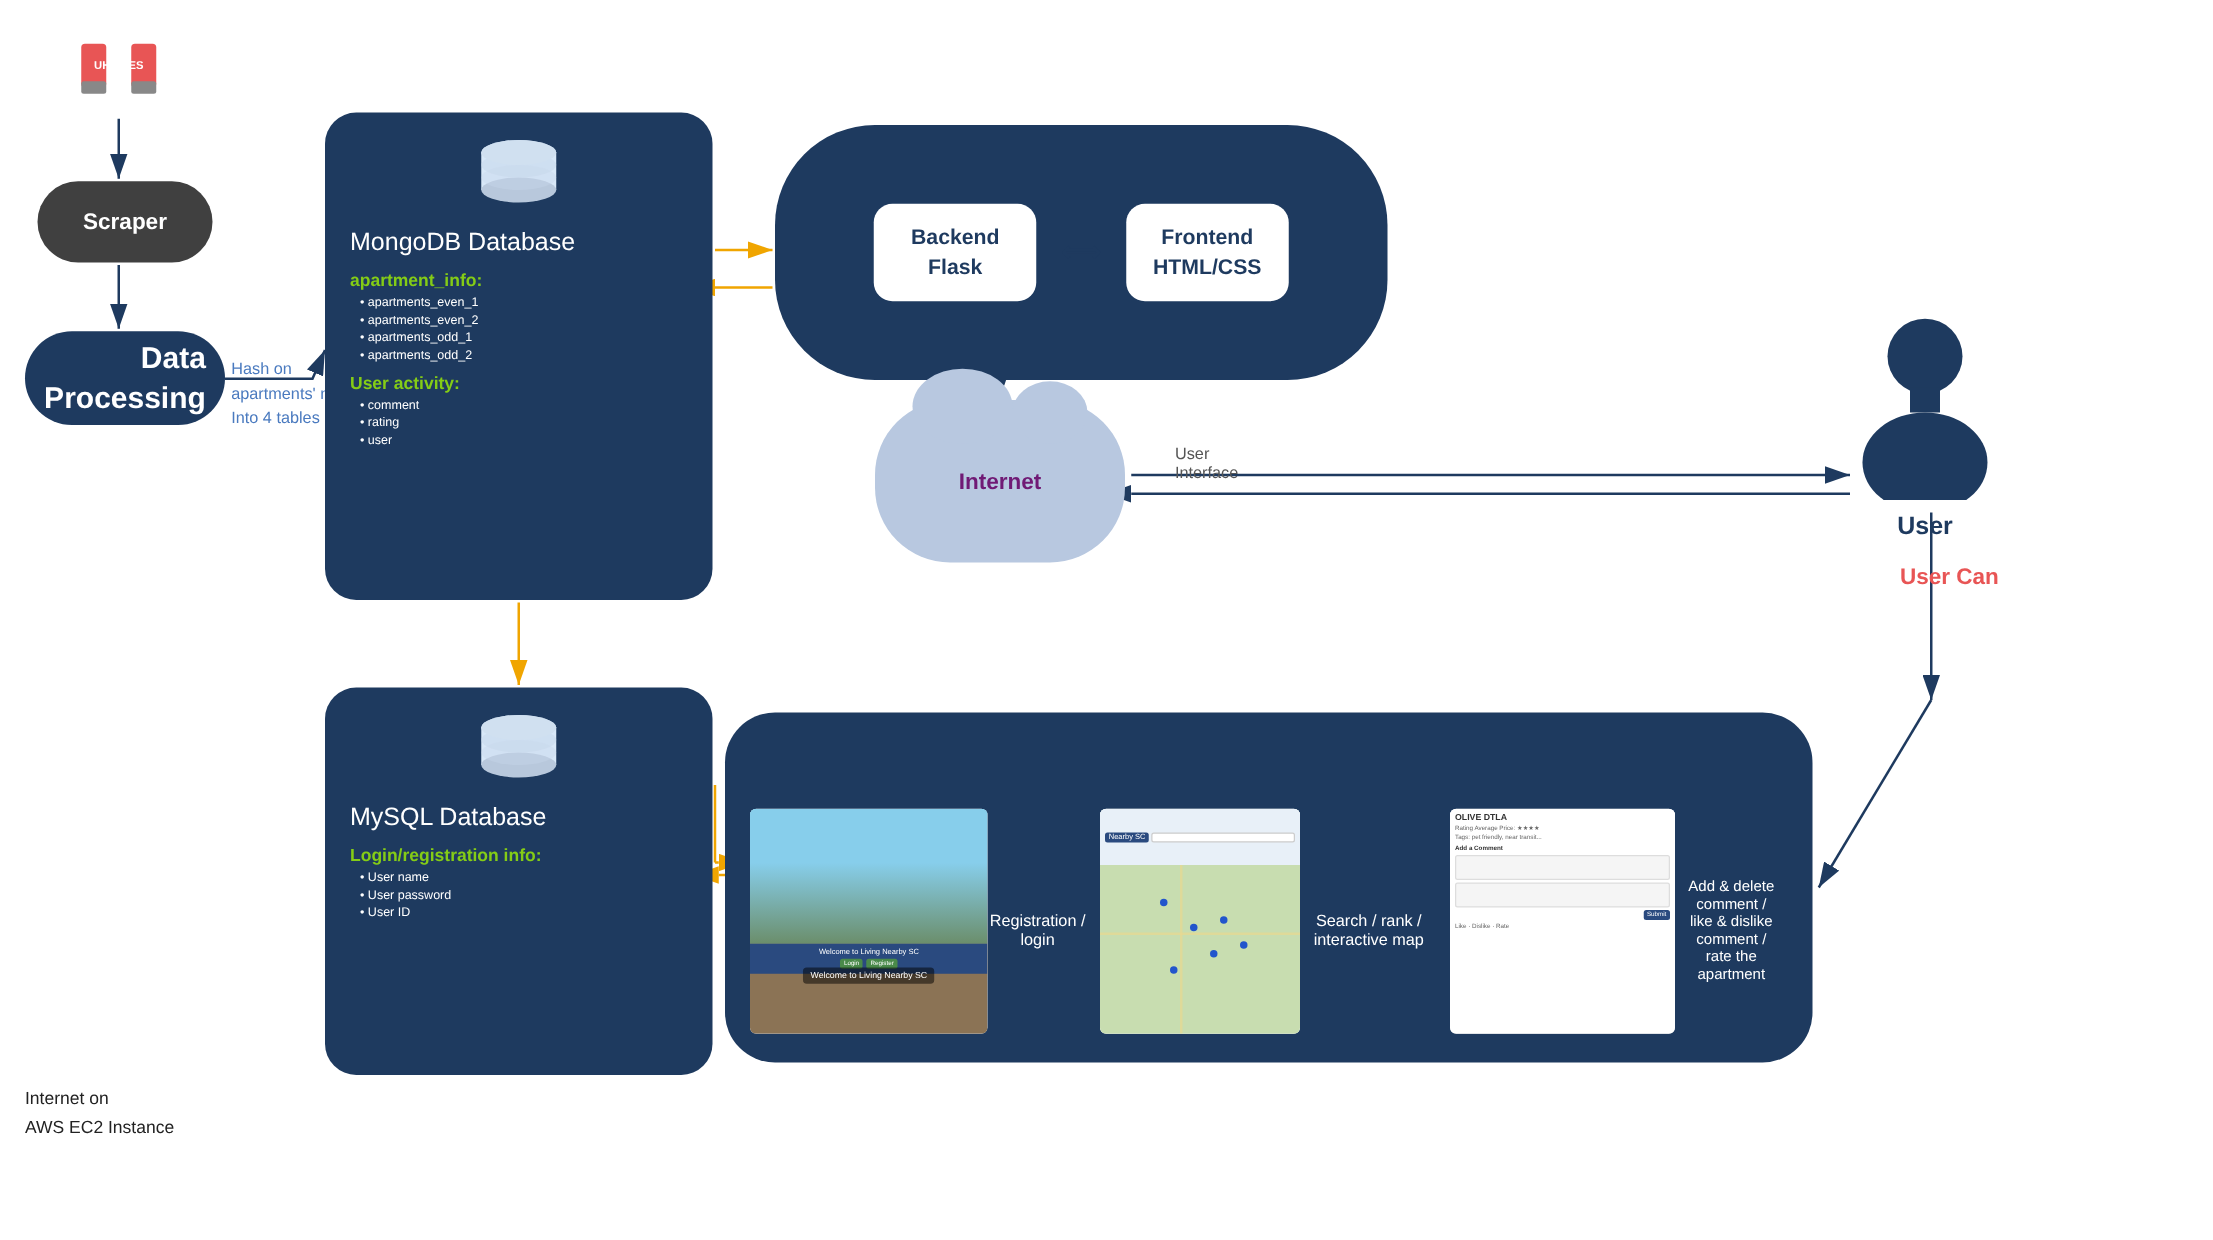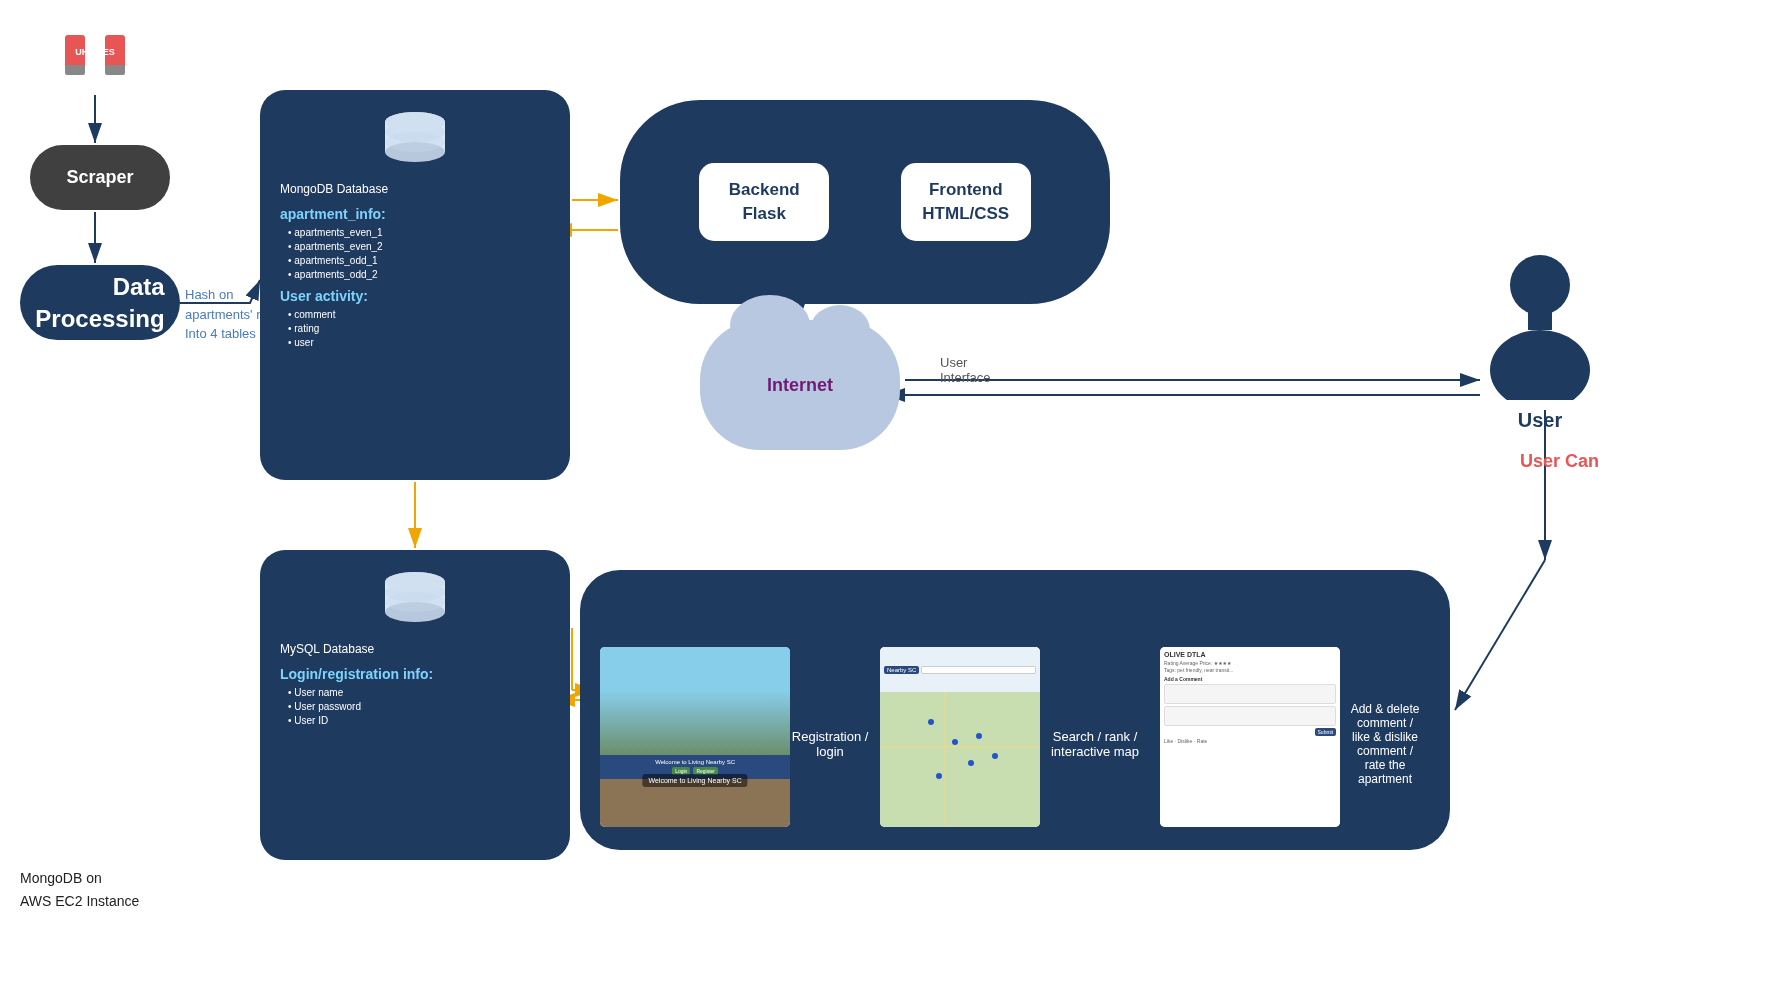--- a/index.html
+++ b/index.html
@@ -90,25 +90,25 @@
       background: #1e3a5f;
       border-radius: 25px;
       padding: 20px;
     }
     .db-icon-area {
       text-align: center;
       margin-bottom: 8px;
     }
     .db-label {
       color: #fff;
-      font-size: 12px;
+      font-size: 20px;
       margin-bottom: 10px;
     }
     .collection-title {
-      color: #7dd3fc;
+      color: #84cc16;
       font-size: 14px;
       font-weight: bold;
       margin-bottom: 5px;
     }
     .collection-item {
       color: #fff;
       font-size: 10px;
       margin-left: 8px;
       margin-bottom: 3px;
     }
@@ -546,17 +546,17 @@
           <div style="font-size:5px;color:#666;margin-top:2px;">Like · Dislike · Rate</div>
         </div>
       </div>
       <div class="feature-label" style="white-space:pre-line;text-align:center;font-size:12px;">Add &amp; delete comment /
 like &amp; dislike comment /
 rate the apartment</div>
     </div>
   </div>
 
   <div class="deployed-label">
-    <span>MongoDB on</span><br>
+    <span>Internet on</span><br>
     <span>AWS EC2 Instance</span>
   </div>
 
 </div>
 
 </body></html>

